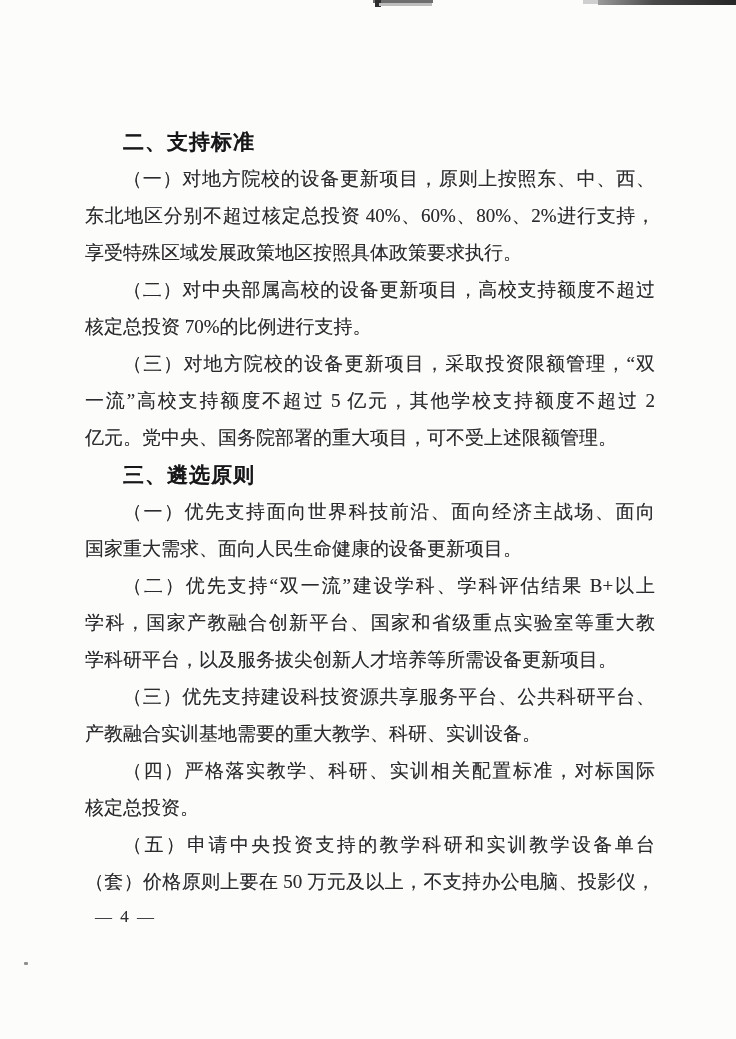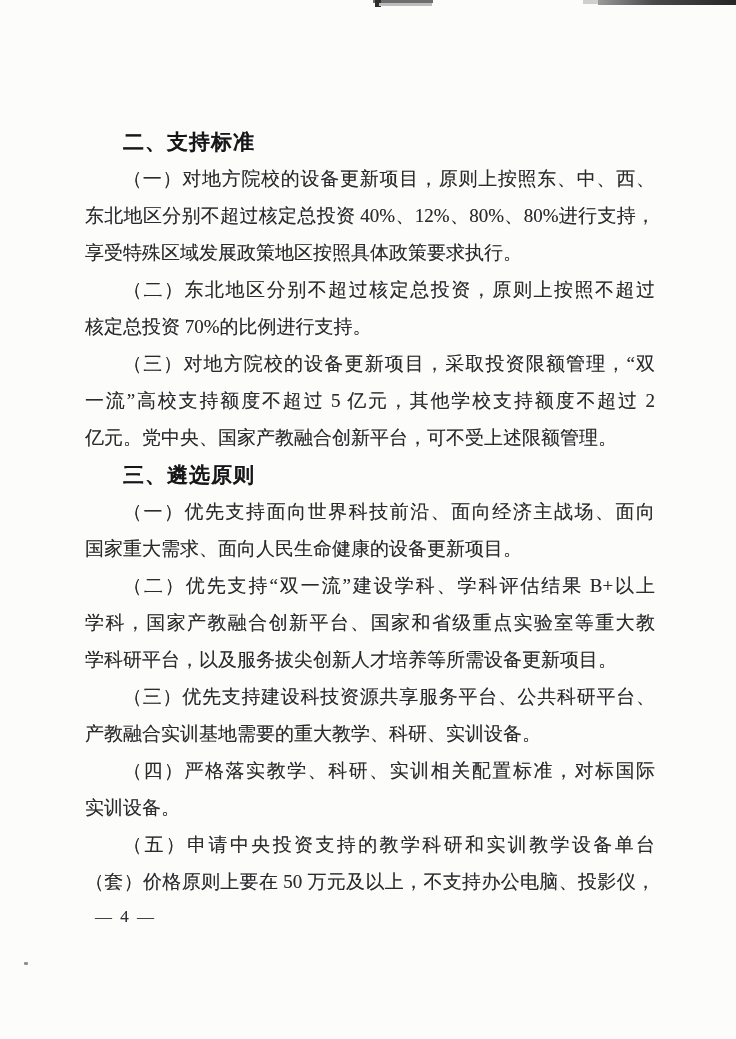--- a/index.html
+++ b/index.html
@@ -58,44 +58,44 @@
   <div class="art art-a-soft"></div>
   <div class="art art-b-soft"></div>
   <div class="art art-b-bar"></div>
   <div class="art art-speck"></div>
 
   <div class="content">
 
     <div class="h">二、支持标准</div>
 
     <div class="line first just">（一）对地方院校的设备更新项目，原则上按照东、中、西、</div>
-    <div class="line just">东北地区分别不超过核定总投资 40%、12%、80%、80%进行支持，</div>
+    <div class="line just">东北地区分别不超过核定总投资 40%、60%、80%、2%进行支持，</div>
     <div class="line">享受特殊区域发展政策地区按照具体政策要求执行。</div>
 
-    <div class="line first just">（二）东北地区分别不超过核定总投资，原则上按照不超过</div>
+    <div class="line first just">（二）对中央部属高校的设备更新项目，高校支持额度不超过</div>
     <div class="line">核定总投资 70%的比例进行支持。</div>
 
     <div class="line first just">（三）对地方院校的设备更新项目，采取投资限额管理，“双</div>
     <div class="line just">一流”高校支持额度不超过 5 亿元，其他学校支持额度不超过 2</div>
-    <div class="line">亿元。党中央、国家产教融合创新平台，可不受上述限额管理。</div>
+    <div class="line">亿元。党中央、国务院部署的重大项目，可不受上述限额管理。</div>
 
     <div class="h">三、遴选原则</div>
 
     <div class="line first just">（一）优先支持面向世界科技前沿、面向经济主战场、面向</div>
     <div class="line">国家重大需求、面向人民生命健康的设备更新项目。</div>
 
     <div class="line first just">（二）优先支持“双一流”建设学科、学科评估结果 B+以上</div>
     <div class="line just">学科，国家产教融合创新平台、国家和省级重点实验室等重大教</div>
     <div class="line">学科研平台，以及服务拔尖创新人才培养等所需设备更新项目。</div>
 
     <div class="line first just">（三）优先支持建设科技资源共享服务平台、公共科研平台、</div>
     <div class="line">产教融合实训基地需要的重大教学、科研、实训设备。</div>
 
     <div class="line first just">（四）严格落实教学、科研、实训相关配置标准，对标国际</div>
-    <div class="line">实训设备。</div>
+    <div class="line">核定总投资。</div>
 
     <div class="line first just">（五）申请中央投资支持的教学科研和实训教学设备单台</div>
     <div class="line just">（套）价格原则上要在 50 万元及以上，不支持办公电脑、投影仪，</div>
 
     <div class="pagenum">— 4 —</div>
 
   </div>
 </div>
 
 </body></html>

